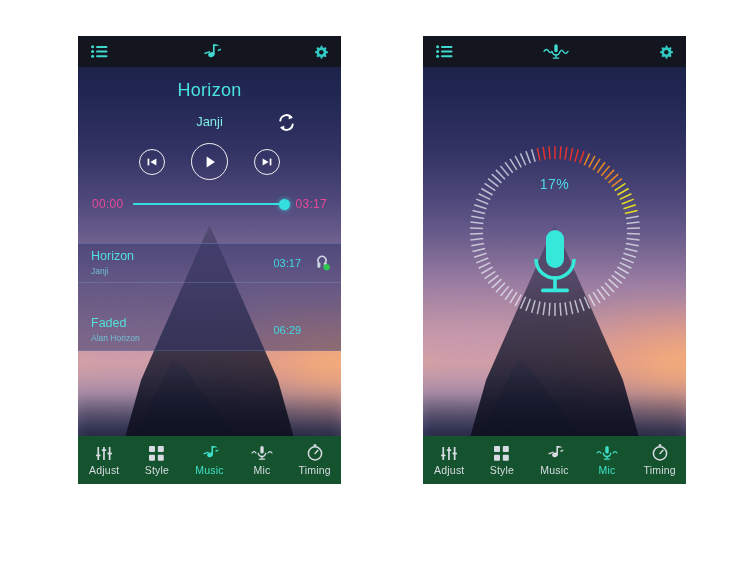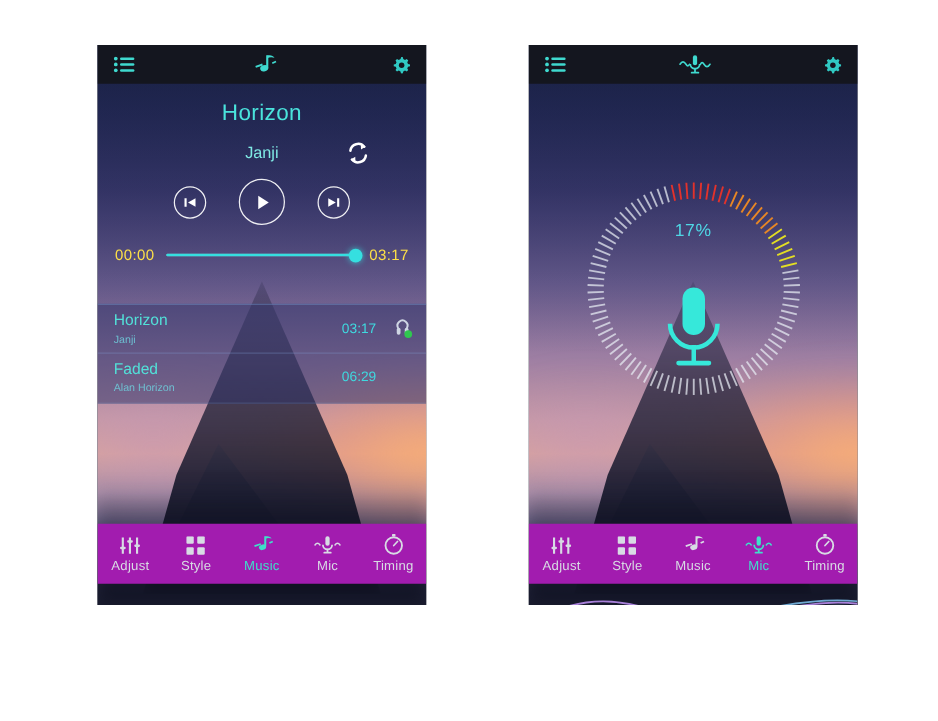--- a/index.html
+++ b/index.html
@@ -97,60 +97,60 @@
     display:flex;align-items:center;justify-content:center;cursor:pointer;
     box-sizing:border-box;
   }
   .cbtn.sm{width:26px;height:26px;}
   .cbtn.lg{width:37px;height:37px;}
 
   .np-prog{
     margin-top:17px;display:flex;align-items:center;gap:9px;
     padding:0 14px;box-sizing:border-box;
   }
-  .t-time{color:#fde047;font-size:12px;letter-spacing:.3px;white-space:nowrap;}
+  .t-time{color:#ec4899;font-size:12px;letter-spacing:.3px;white-space:nowrap;}
   .bar-wrap{flex:1;position:relative;height:14px;display:flex;align-items:center;cursor:pointer;}
   .bar-bg{position:absolute;left:0;right:0;height:2px;background:rgba(255,255,255,.32);border-radius:2px;}
   .bar-fill{position:absolute;left:0;height:2px;background:#35dfe0;border-radius:2px;}
   .bar-knob{position:absolute;width:11px;height:11px;border-radius:50%;background:#35dfe0;
     box-shadow:0 0 5px rgba(53,223,224,.8);}
 
   
   .pl{
     position:absolute;left:0;right:0;top:207px;z-index:5;
     border-top:1px solid rgba(120,160,210,.38);
     border-bottom:1px solid rgba(120,160,210,.22);
     background:rgba(46,50,104,.50);
   }
   .pl-row{
     position:relative;height:39px;padding:0 13px;box-sizing:border-box;
     border-bottom:1px solid rgba(130,160,215,.30);cursor:pointer;
   }
-  .pl-row:last-child{border-bottom:none;}
+  .pl-row:last-child{border-bottom:none;margin-top:28px;}
   .pl-name{position:absolute;left:13px;top:5px;color:#52e0d8;font-size:12.5px;}
   .pl-art{position:absolute;left:13px;top:22px;color:#6fd0de;font-size:8.5px;opacity:.85;}
   .pl-dur{position:absolute;right:40px;top:13px;color:#3fd9df;font-size:11px;}
   .pl-ico{position:absolute;right:10px;top:9px;}
 
   
   .dial{position:absolute;left:50%;top:108px;transform:translateX(-50%);z-index:5;
     width:174px;height:174px;}
   .dial-pct{
     position:absolute;left:0;right:0;top:32px;text-align:center;
     color:#4fd8e6;font-size:14px;letter-spacing:.5px;
   }
   .dial-mic{position:absolute;left:50%;top:84px;transform:translateX(-50%);}
 
   
   .wavebox{position:absolute;left:0;right:0;top:420px;height:70px;z-index:4;}
 
   
   .nav{
-    position:absolute;left:0;right:0;bottom:17px;height:48px;
-    background:#a21caf;display:flex;align-items:center;z-index:6;
+    position:absolute;left:0;right:0;bottom:0;height:48px;
+    background:#14532d;display:flex;align-items:center;z-index:6;
   }
   .nav-item{
     flex:1;display:flex;flex-direction:column;align-items:center;justify-content:center;
     gap:3px;cursor:pointer;color:#d8dbe4;
   }
   .nav-item .lbl{font-size:10.5px;letter-spacing:.2px;}
   .nav-item.active{color:#3fe0c9;}
   .nav-ico{height:17px;display:flex;align-items:flex-end;justify-content:center;}
 </style>
 </head>

